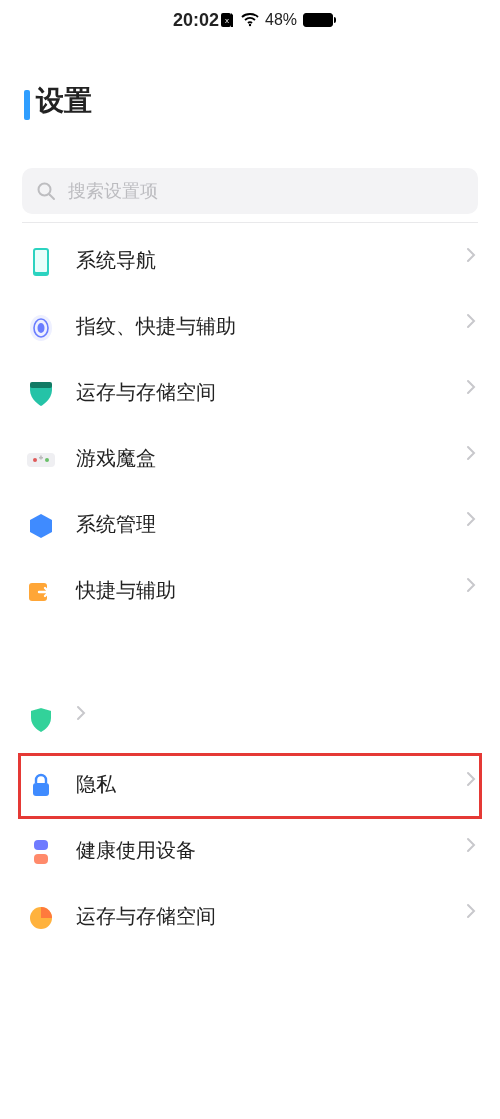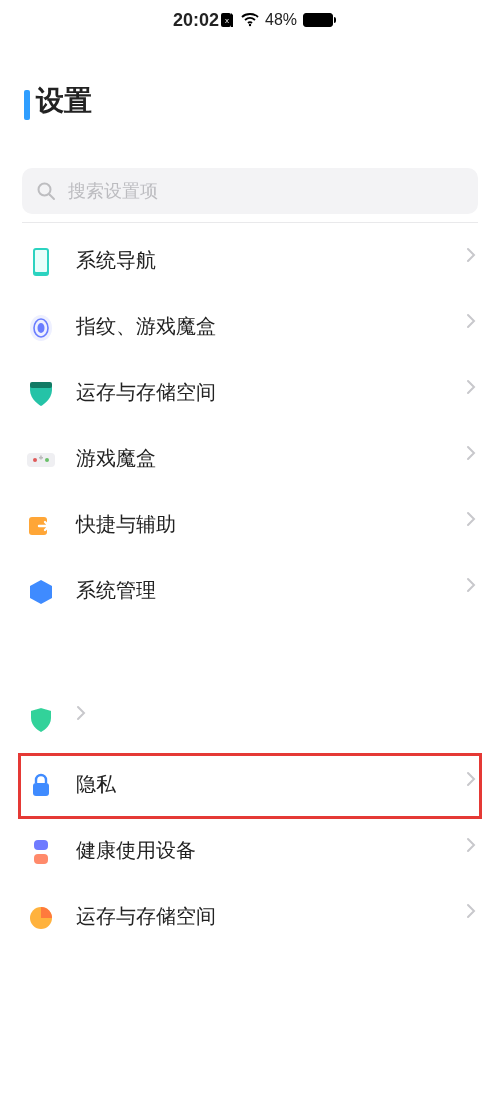--- a/index.html
+++ b/index.html
@@ -186,21 +186,21 @@
   </div>
 
   <div class="item">
     <span class="icon-slot">
       <svg width="26" height="30" viewBox="0 0 26 30">
           <ellipse cx="13" cy="15" rx="11" ry="13" fill="#eef0ff"></ellipse>
           <ellipse cx="13" cy="15" rx="7" ry="9" fill="none" stroke="#6a7dff" stroke-width="1.6"></ellipse>
           <ellipse cx="13" cy="15" rx="3.5" ry="5" fill="#6a7dff"></ellipse>
         </svg>
     </span>
-    <span class="label">指纹、游戏魔盒</span>
+    <span class="label">指纹、快捷与辅助</span>
     <svg class="chevron" width="10" height="16" viewBox="0 0 10 16">
         <path d="M2 2 L8 8 L2 14" stroke="currentColor" stroke-width="2" fill="none" stroke-linecap="round"></path>
       </svg>
   </div>
 
   <div class="item">
     <span class="icon-slot">
       <svg width="26" height="28" viewBox="0 0 26 28">
           <path d="M2 6 C2 6 13 2 13 2 C13 2 24 6 24 6 V10 C24 20 13 26 13 26 C13 26 2 20 2 10 Z" fill="#25c3a7"></path>
           <rect x="2" y="2" width="22" height="6" rx="2" fill="#117a64"></rect>
@@ -223,43 +223,43 @@
         </svg>
     </span>
     <span class="label">游戏魔盒</span>
     <svg class="chevron" width="10" height="16" viewBox="0 0 10 16">
         <path d="M2 2 L8 8 L2 14" stroke="currentColor" stroke-width="2" fill="none" stroke-linecap="round"></path>
       </svg>
   </div>
 
   <div class="item">
     <span class="icon-slot">
+      <svg width="26" height="28" viewBox="0 0 26 28">
+          <path d="M13 2 L24 8 V20 L13 26 L2 20 V8 Z" fill="#3f8bff"></path>
+        </svg>
+    </span>
+    <span class="label">系统管理</span>
+    <svg class="chevron" width="10" height="16" viewBox="0 0 10 16">
+        <path d="M2 2 L8 8 L2 14" stroke="currentColor" stroke-width="2" fill="none" stroke-linecap="round"></path>
+      </svg>
+  </div>
+
+  <div class="item">
+    <span class="icon-slot">
       <svg width="28" height="26" viewBox="0 0 28 26">
           <rect x="2" y="4" width="18" height="18" rx="3" fill="#ffa637"></rect>
           <path d="M12 13 L22 13 M18 9 L22 13 L18 17" stroke="#fff" stroke-width="2.4" fill="none" stroke-linecap="round" stroke-linejoin="round"></path>
         </svg>
     </span>
     <span class="label">快捷与辅助</span>
     <svg class="chevron" width="10" height="16" viewBox="0 0 10 16">
         <path d="M2 2 L8 8 L2 14" stroke="currentColor" stroke-width="2" fill="none" stroke-linecap="round"></path>
       </svg>
   </div>
 
-  <div class="item">
-    <span class="icon-slot">
-      <svg width="26" height="28" viewBox="0 0 26 28">
-          <path d="M13 2 L24 8 V20 L13 26 L2 20 V8 Z" fill="#3f8bff"></path>
-        </svg>
-    </span>
-    <span class="label">系统管理</span>
-    <svg class="chevron" width="10" height="16" viewBox="0 0 10 16">
-        <path d="M2 2 L8 8 L2 14" stroke="currentColor" stroke-width="2" fill="none" stroke-linecap="round"></path>
-      </svg>
-  </div>
-
 </div>
 
 <div class="section-gap"></div>
 
 <div class="group">
 
   <div class="item">
     <span class="icon-slot">
       <svg width="24" height="28" viewBox="0 0 24 28">
           <path d="M12 2 C12 2 22 5 22 5 V12 C22 21 12 26 12 26 C12 26 2 21 2 12 V5 C2 5 12 2 12 2 Z" fill="#32d29a"></path>

